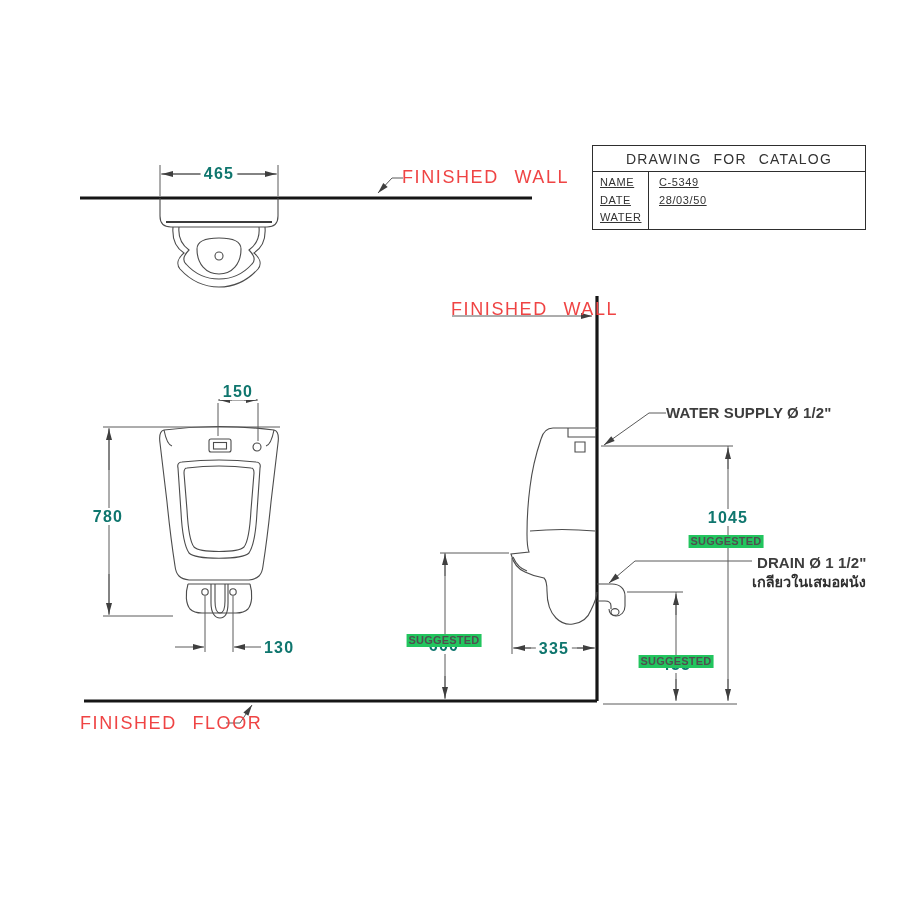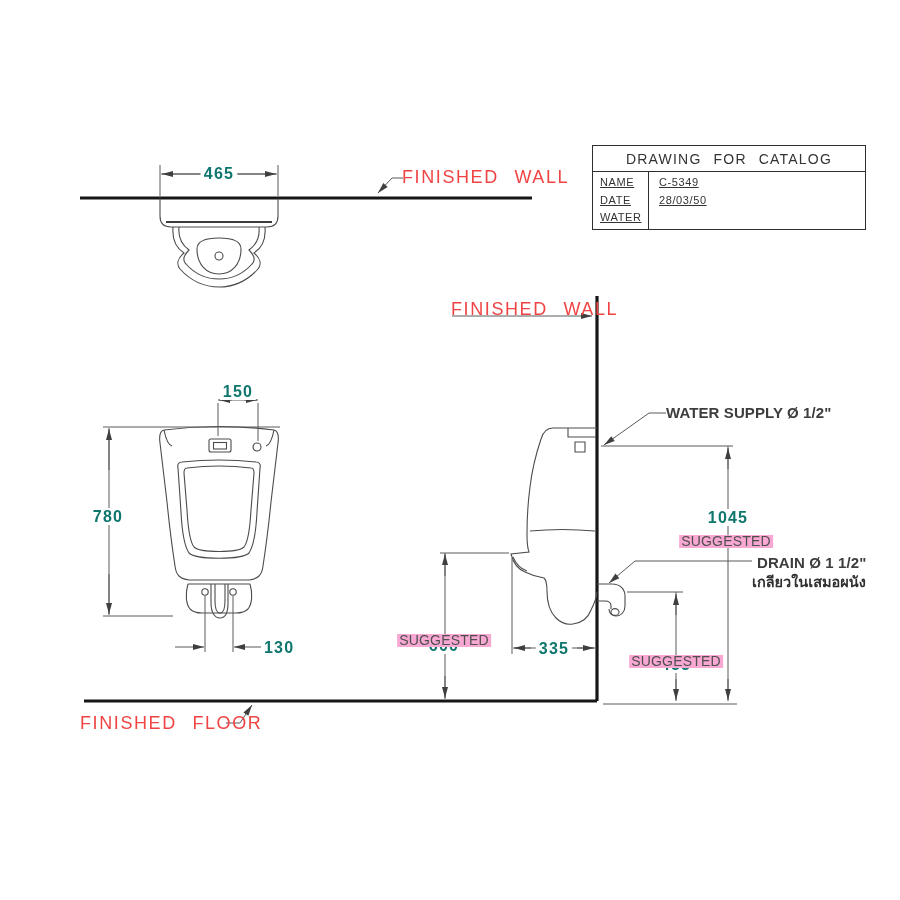--- a/index.html
+++ b/index.html
@@ -4,22 +4,22 @@
 <style>
   html,body{margin:0;padding:0;background:#fff;}
   .page{position:relative;width:900px;height:900px;background:#ffffff;overflow:hidden;
         font-family:"Liberation Sans",sans-serif;}
   svg{position:absolute;left:0;top:0;}
   .t{position:absolute;color:#3f3f3f;white-space:nowrap;}
   .cx{transform:translateX(-50%);}
   .lbl{font-size:18px;letter-spacing:1.6px;word-spacing:9px;color:#ef4444;}
   .dim{font-size:16px;font-weight:700;letter-spacing:1.2px;color:#0f766e;
        background:#fff;padding:0 3px;line-height:17px;}
-  .sug{font-size:14px;font-weight:400;letter-spacing:0.2px;color:#4f4f4f;
-       background:#f9a8d4;padding:0 2px;line-height:13px;}
+  .sug{font-size:11px;font-weight:700;letter-spacing:0.2px;color:#4f4f4f;
+       background:#22c55e;padding:0 2px;line-height:13px;}
   .ann{font-size:15px;font-weight:700;letter-spacing:0.1px;color:#3d3d3d;}
   .thai{font-size:14.5px;font-weight:700;color:#2f2f2f;}
   
   .tb{position:absolute;left:592px;top:145px;width:274px;height:85px;
       border:1.6px solid #2e2e2e;box-sizing:border-box;color:#333;background:#fff;}
   .tb-title{height:25px;border-bottom:1.4px solid #2e2e2e;display:flex;align-items:center;
       justify-content:center;font-size:14px;letter-spacing:1.2px;word-spacing:7px;}
   .tb-body{display:flex;height:58px;}
   .tb-labels{width:56px;border-right:1.4px solid #2e2e2e;padding:2px 0 0 7px;box-sizing:border-box;}
   .tb-values{flex:1;padding:2px 0 0 10px;}

